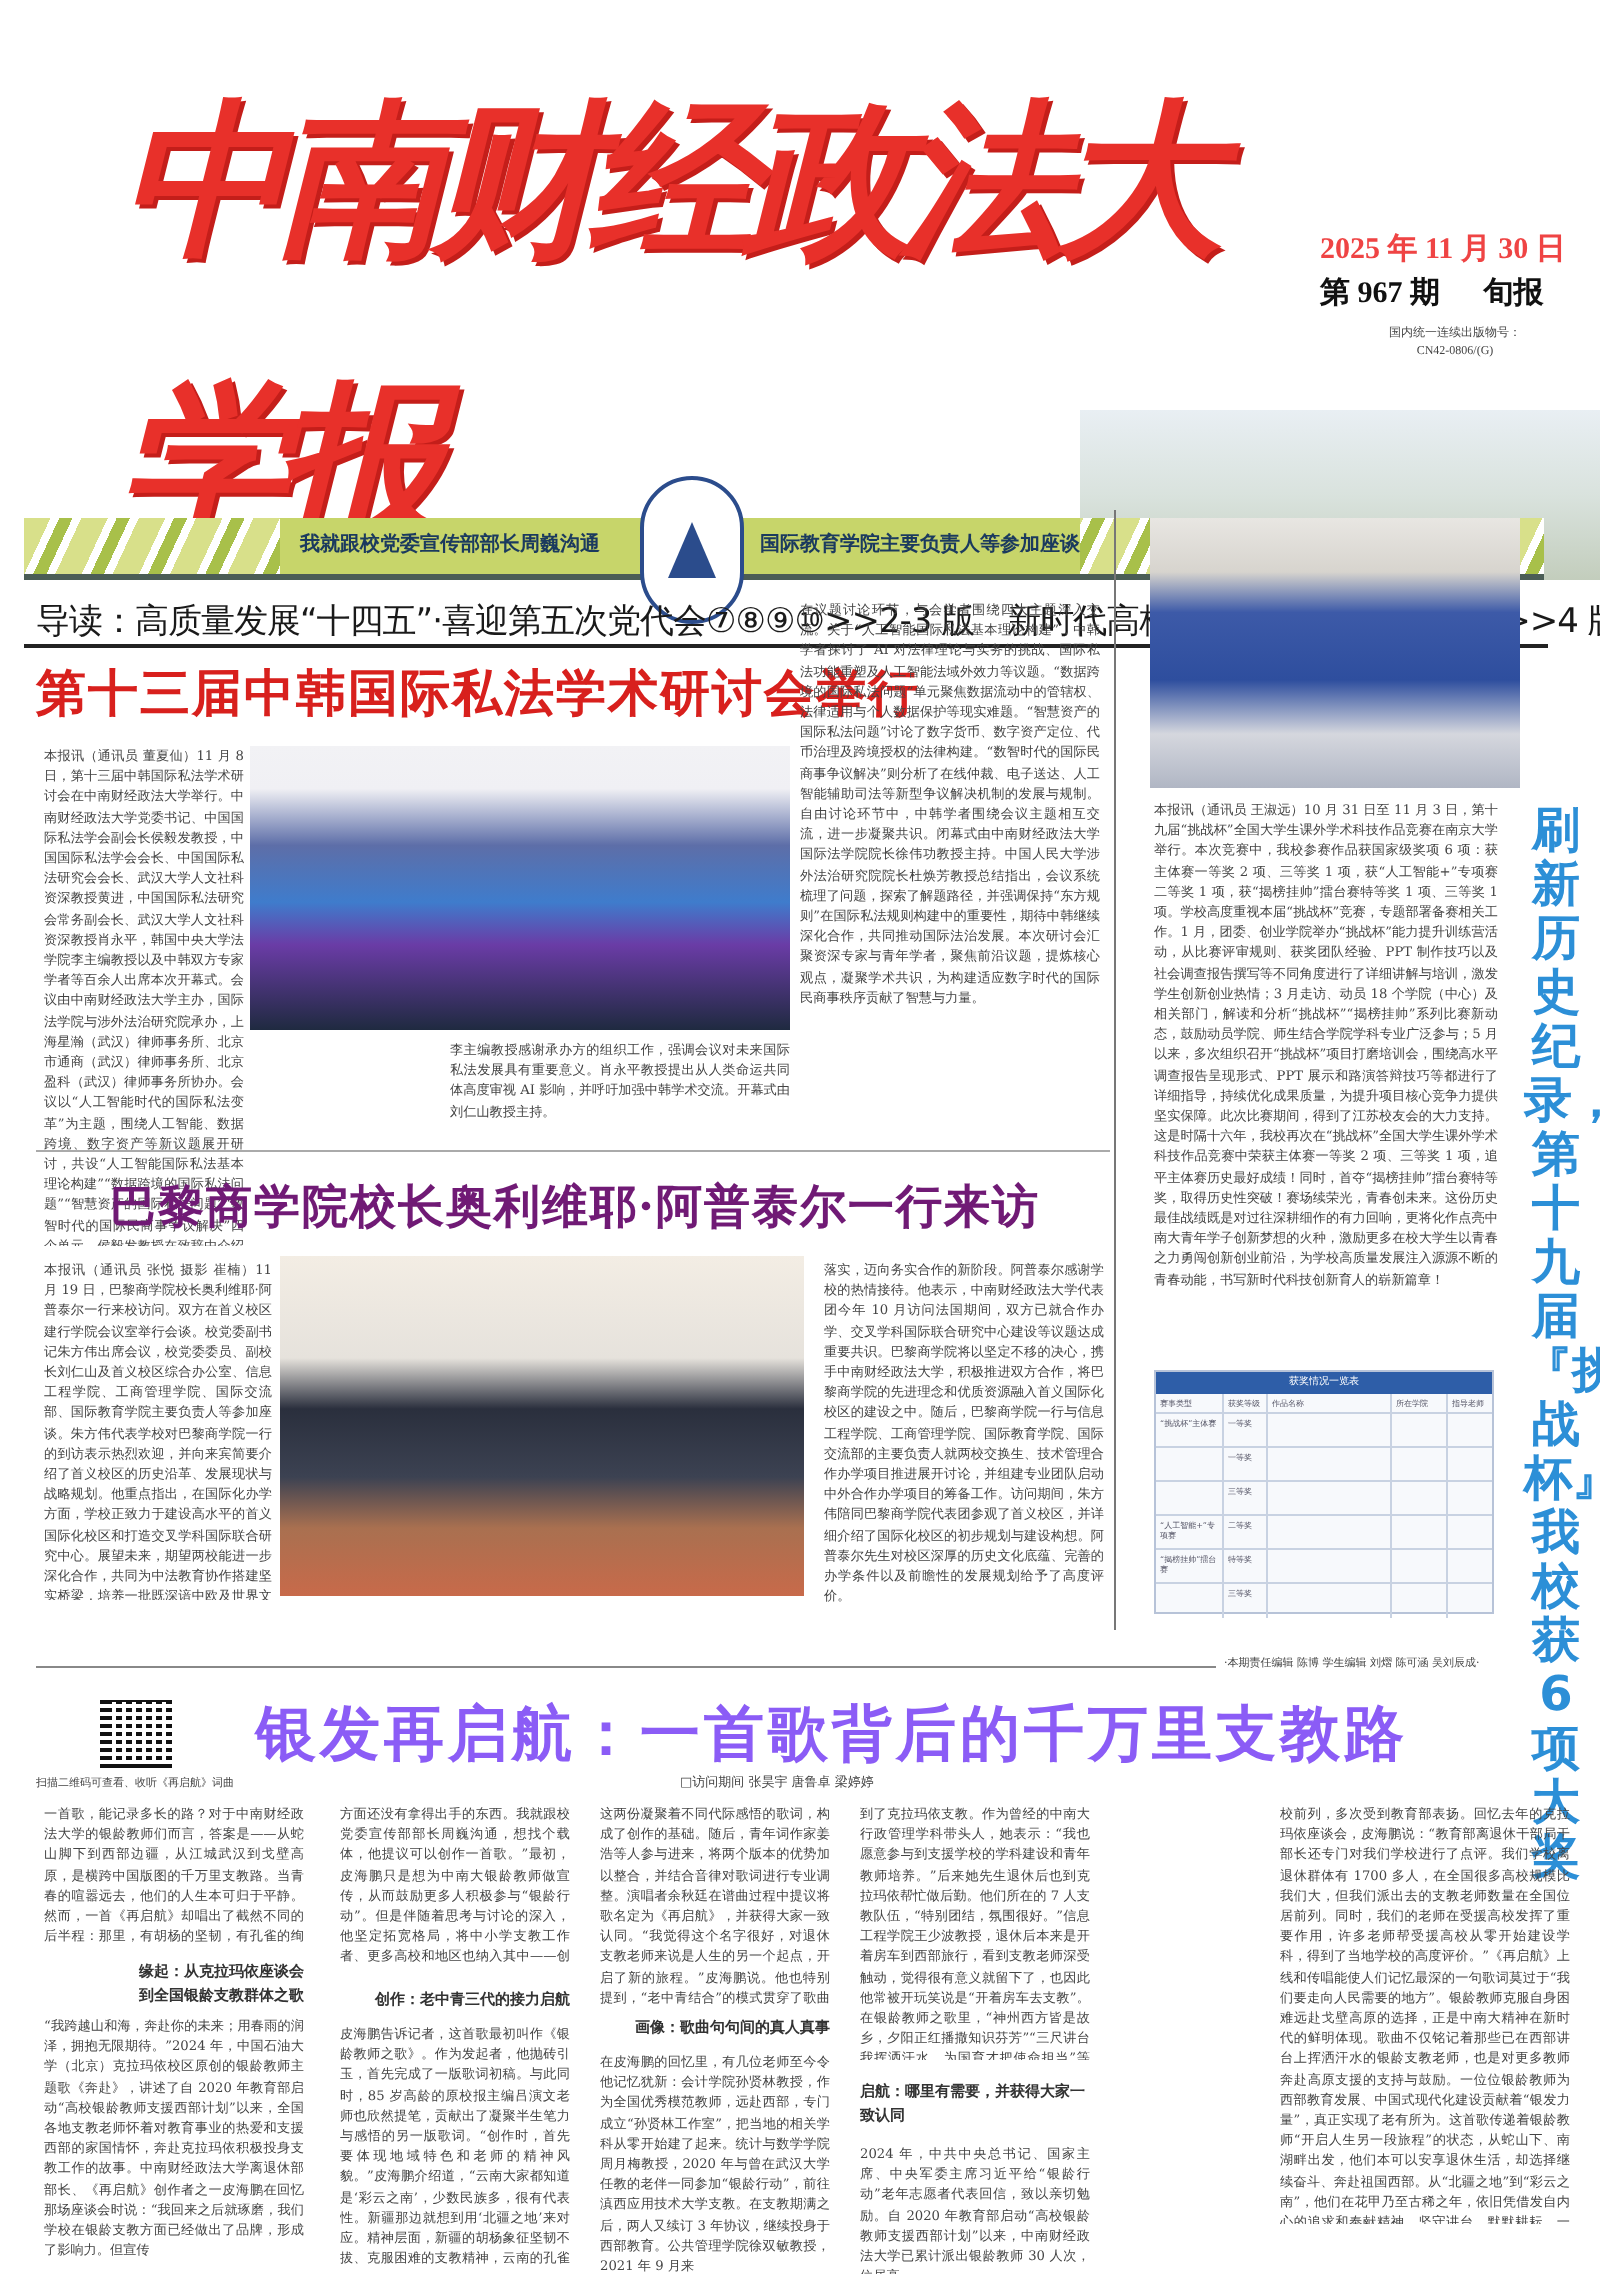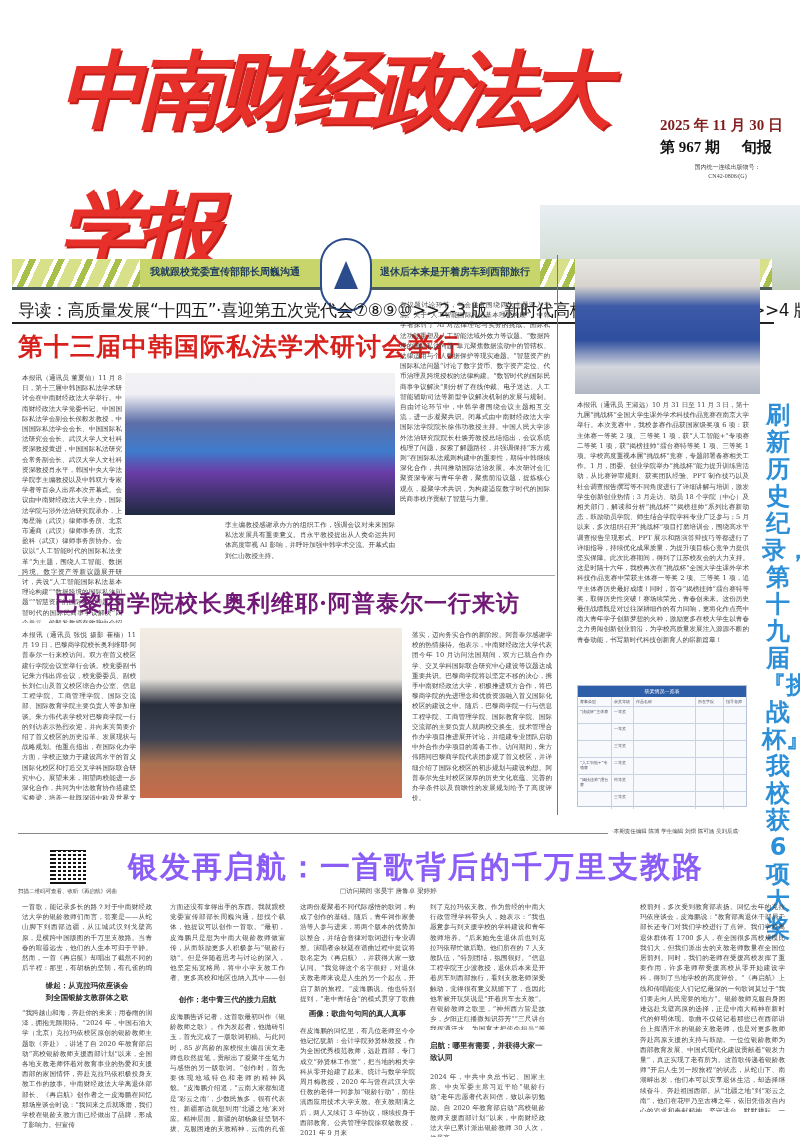--- a/index.html
+++ b/index.html
@@ -1,20 +1,20 @@
 <!DOCTYPE html>
 <html><head>
 <meta charset="utf-8">
 <style>
   * { box-sizing: border-box; margin: 0; padding: 0; }
   body { width: 800px; height: 1137px; background: #fff; position: relative; overflow: hidden; font-family: "DejaVu Serif", serif; color: #333; }
   .abs { position: absolute; }
   .masthead { left: 60px; top: 20px; width: 600px; height: 140px; font-family: "DejaVu Serif", serif; font-weight: bold; font-size: 84px; color: #e8302a; letter-spacing: -6px; line-height: 140px; font-style: italic; text-shadow: 2px 2px 0 #c41e1a; }
   .dateblock { left: 660px; top: 115px; width: 135px; font-family: "Liberation Serif", serif; }
-  .dateblock .date { font-size: 15px; color: #7f1d1d; font-weight: bold; line-height: 20px; }
+  .dateblock .date { font-size: 15px; color: #ef4444; font-weight: bold; line-height: 20px; }
   .dateblock .issue { font-size: 15px; color: #111; font-weight: bold; line-height: 20px; margin-top: 2px; }
   .dateblock .issn { font-size: 6px; color: #444; text-align: center; margin-top: 6px; line-height: 9px; }
   .campus { left: 540px; top: 205px; width: 260px; height: 85px; background: linear-gradient(180deg, #dfe8ee 0%, #c9d6cf 50%, #a9b8a0 100%); opacity: 0.7; }
   .banner { left: 12px; top: 259px; width: 760px; height: 28px; background: repeating-linear-gradient(115deg, #d8e08a 0 12px, #fff 12px 16px, #a8c04a 16px 22px, #fff 22px 26px); }
   .banner-inner { left: 140px; top: 259px; width: 400px; height: 28px; background: #c7d56a; }
   .banner-line { left: 12px; top: 287px; width: 760px; height: 3px; background: #4b5d56; }
   .banner-text { top: 265px; font-family: "DejaVu Sans", sans-serif; font-size: 10px; font-weight: bold; color: #1b3a5e; }
   .logo { left: 320px; top: 238px; width: 52px; height: 74px; border-radius: 26px; background: #fff; border: 2px solid #2b4c8c; display: flex; align-items: center; justify-content: center; }
   .logo span { width: 0; height: 0; border-left: 12px solid transparent; border-right: 12px solid transparent; border-bottom: 28px solid #2b4c8c; }
   .guide { left: 18px; top: 299px; width: 760px; font-family: "DejaVu Sans", sans-serif; font-size: 17px; color: #1a1a1a; letter-spacing: -0.5px; white-space: nowrap; }
@@ -34,21 +34,21 @@
   .rule-gray { height: 2px; background: #bbb; }
   .editors { left: 612px; top: 828px; font-size: 5.5px; color: #444; white-space: nowrap; }
   .qr { left: 50px; top: 848px; width: 36px; height: 36px; background:
       repeating-linear-gradient(0deg, #111 0 2px, #fff 2px 4px),
       #111; position: absolute; }
   .qr::before { content: ""; position: absolute; left: 3px; top: 3px; width: 30px; height: 30px;
       background: repeating-linear-gradient(90deg, #111 0 3px, #fff 3px 5px); mix-blend-mode: lighten; }
   .qr-caption { left: 18px; top: 888px; font-size: 5.5px; color: #444; white-space: nowrap; }
   .headline3 { left: 128px; top: 847px; font-family: "DejaVu Sans", sans-serif; font-size: 30px; font-weight: bold; color: #8b5cf6; letter-spacing: 2px; }
   .byline { left: 340px; top: 887px; font-size: 6.5px; color: #444; white-space: nowrap; }
-  .subhead { font-size: 7.5px; font-weight: bold; color: #333; text-align: center; line-height: 12px; }
+  .subhead { font-size: 7.5px; font-weight: bold; color: #333; text-align: right; line-height: 12px; }
   .col { position: absolute; }
 </style>
 </head>
 <body>
 
 <div class="abs masthead">中南财经政法大学报</div>
 <div class="abs campus"></div>
 <div class="abs dateblock">
   <div class="date">2025 年 11 月 30 日</div>
   <div class="issue">
@@ -56,21 +56,21 @@
     <span style="margin-left:18px">旬报</span>
   </div>
   <div class="issn">国内统一连续出版物号：</div>
   <div class="issn" style="margin-top:0">CN42-0806/(G)</div>
 </div>
 
 <div class="abs banner"></div>
 <div class="abs banner-inner"></div>
 <div class="abs banner-line"></div>
 <div class="abs banner-text" style="left:150px">我就跟校党委宣传部部长周巍沟通</div>
-<div class="abs banner-text" style="left:380px">退休后本来是开着房车到西部旅行</div>
+<div class="abs banner-text" style="left:380px">国际教育学院主要负责人等参加座谈</div>
 <div class="abs logo">
     <span></span>
   </div>
 
 <div class="abs guide">导读：高质量发展“十四五”·喜迎第五次党代会⑦⑧⑨⑩&gt;&gt;2-3 版　新时代高校学生党建工作策略研究&gt;&gt;4 版</div>
 <div class="abs rule-thick" style="left:12px;top:322px;width:762px"></div>
 
 <div class="abs" style="left:18px;top:330px;font-size:25px;font-weight:bold;color:#d8201d;letter-spacing:1px;white-space:nowrap;">第十三届中韩国际私法学术研讨会举行</div>
 <div class="abs photo photo-conf" style="top:373px"></div>
 <div class="col body-text" style="left:22px;top:373px;width:100px;height:250px;overflow:hidden;">本报讯（通讯员 董夏仙）11 月 8 日，第十三届中韩国际私法学术研讨会在中南财经政法大学举行。中南财经政法大学党委书记、中国国际私法学会副会长侯毅发教授，中国国际私法学会会长、中国国际私法研究会会长、武汉大学人文社科资深教授黄进，中国国际私法研究会常务副会长、武汉大学人文社科资深教授肖永平，韩国中央大学法学院李主编教授以及中韩双方专家学者等百余人出席本次开幕式。会议由中南财经政法大学主办，国际法学院与涉外法治研究院承办，上海星瀚（武汉）律师事务所、北京市通商（武汉）律师事务所、北京盈科（武汉）律师事务所协办。会议以“人工智能时代的国际私法变革”为主题，围绕人工智能、数据跨境、数字资产等新议题展开研讨，共设“人工智能国际私法基本理论构建”“数据跨境的国际私法问题”“智慧资产的国际私法问题”“数智时代的国际民商事争议解决”四个单元。侯毅发教授在致辞中介绍了学校国际法学科的发展历程，并期待大家聚焦问题，为国际私法变革贡献智慧。黄进教授指出，国际私法是文明互鉴的桥梁，人工智能时代需推动“范式重构”，中韩应加强法治协同，共建数字文明。</div>

